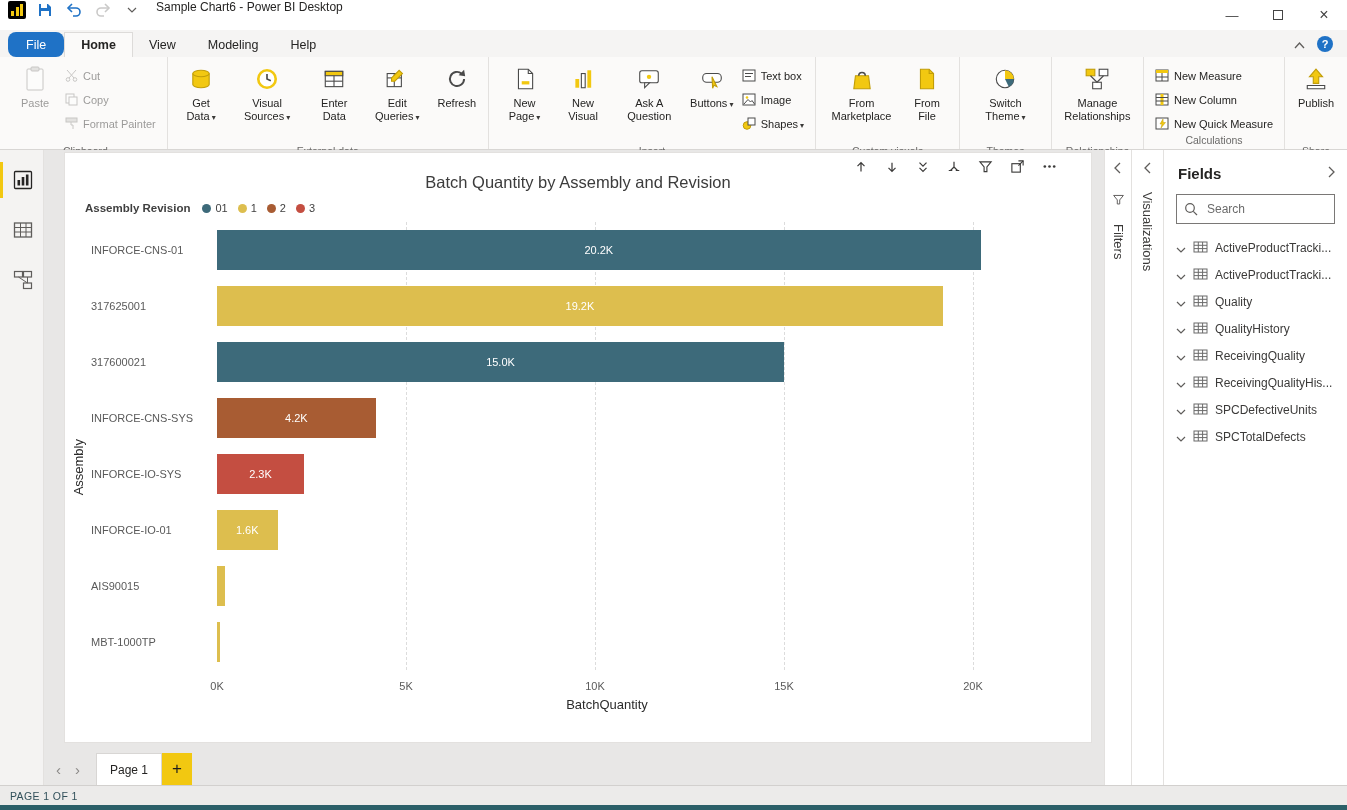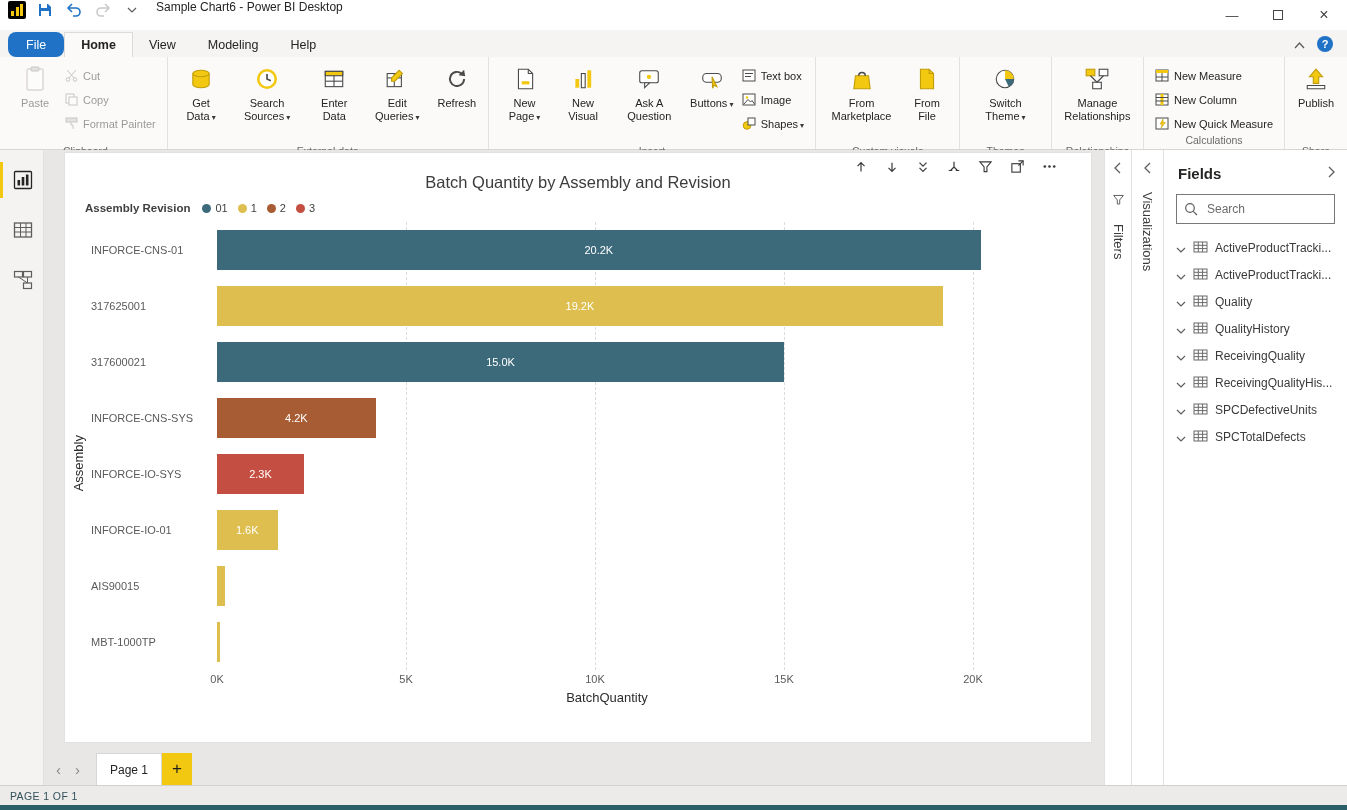--- a/index.html
+++ b/index.html
@@ -64,21 +64,21 @@
   .yaxis span { writing-mode:vertical-rl; transform:rotate(180deg); font-size:13px; color:#2b2b2b; }
   .plot-right { position:relative; }
   .bar-rows { position:relative; }
   .grid-overlay { position:absolute; left:126px; top:0; bottom:0; width:780px; pointer-events:none; }
   .gridline { position:absolute; top:0; bottom:0; border-left:1px dashed #dcdcdc; }
   .bar-row { display:flex; align-items:center; height:56px; position:relative; }
   .cat-label { width:126px; padding-right:12px; text-align:left; font-size:11px; color:#5a5a5a; }
   .bar-track { position:relative; width:780px; height:40px; }
   .bar { position:absolute; left:0; top:0; height:100%; display:flex; align-items:center; justify-content:center; }
   .bar-value { color:#fff; font-size:11px; }
-  .xticks { position:relative; margin-left:126px; width:780px; height:18px; }
+  .xticks { position:relative; margin-left:126px; width:780px; height:18px;margin-top:7px; }
   .xtick { position:absolute; top:3px; transform:translateX(-50%); font-size:11px; color:#5a5a5a; }
   .xlabel { margin-left:126px; width:780px; text-align:center; font-size:13px; color:#2b2b2b; padding-top:2px; }
 
   
   .pagebar { height:32px; background:#e8e7e6; display:flex; align-items:stretch; flex:0 0 auto; }
   .page-arrows { display:flex; align-items:center; gap:14px; padding:0 16px 0 12px; color:#8a8886; font-size:15px; }
   .page-tab { width:66px; background:#fff; display:flex; align-items:center; justify-content:center; font-size:12px; color:#252423; border:1px solid #d8d6d4; border-bottom:none; cursor:default; }
   .page-add { width:30px; background:#F2C811; display:flex; align-items:center; justify-content:center; font-size:17px; color:#1d1d1d; cursor:default; }
 
   
@@ -219,21 +219,21 @@
           </span>
           <span class="rlabel"><span>Get Data</span><span class="caret">▾</span></span>
         </div>
         <div class="rbtn-lg">
           <span class="ricon">
             <svg width="24" height="24" viewBox="0 0 22 22">
                 <circle cx="11" cy="11" r="8" fill="#fff" stroke="#F2C811" stroke-width="2.4"></circle>
                 <path d="M11,6.5 V11 L14.5,12.5" fill="none" stroke="#4a4a4a" stroke-width="1.5"></path>
               </svg>
           </span>
-          <span class="rlabel"><span>Search Sources</span><span class="caret">▾</span></span>
+          <span class="rlabel"><span>Visual Sources</span><span class="caret">▾</span></span>
         </div>
         <div class="rbtn-lg">
           <span class="ricon">
             <svg width="24" height="24" viewBox="0 0 22 22">
                 <rect x="3" y="4" width="16" height="14" fill="#fff" stroke="#4a4a4a"></rect>
                 <rect x="3" y="4" width="16" height="4" fill="#F2C811" stroke="#4a4a4a"></rect>
                 <line x1="3" y1="13" x2="19" y2="13" stroke="#4a4a4a"></line>
                 <line x1="11" y1="8" x2="11" y2="18" stroke="#4a4a4a"></line>
               </svg>
           </span>

